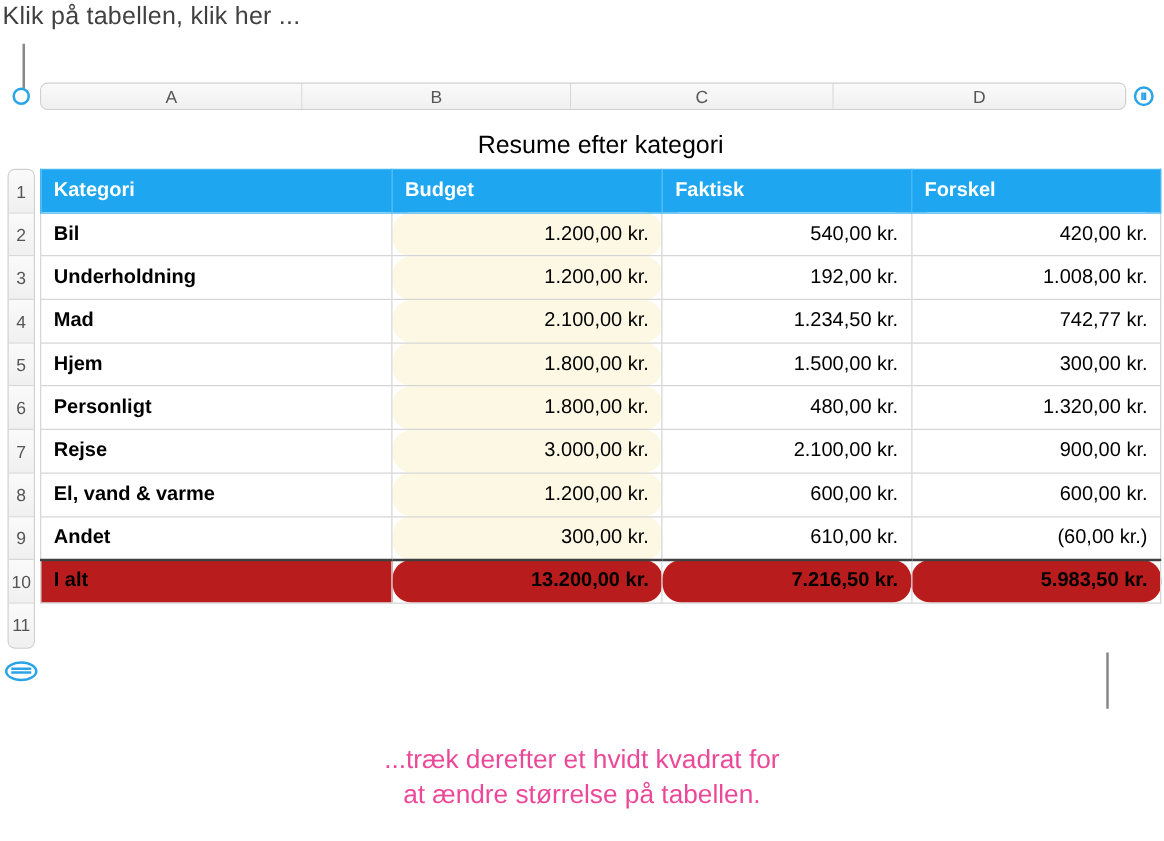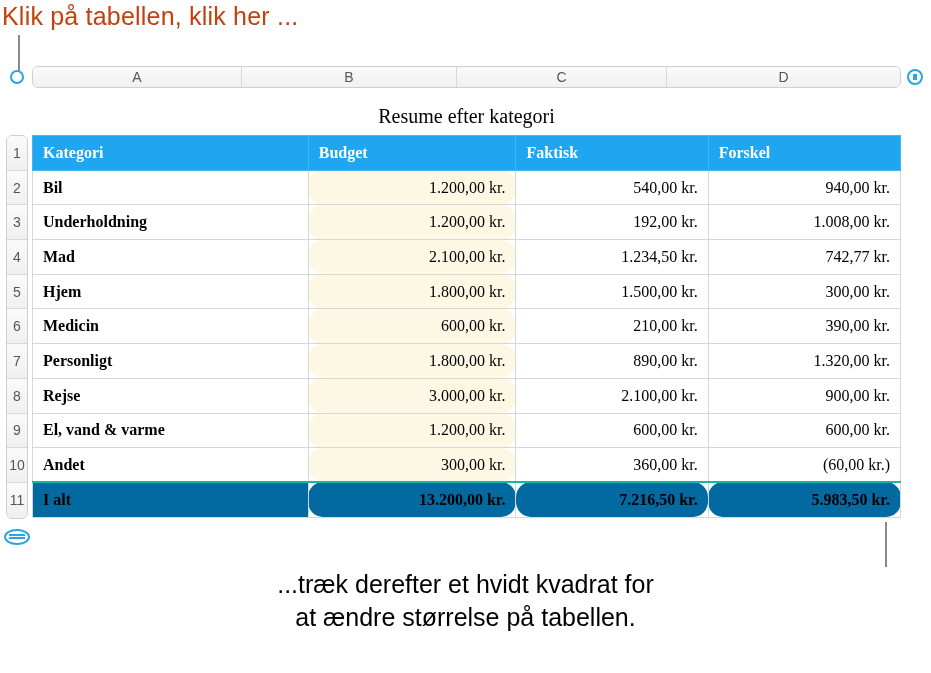--- a/index.html
+++ b/index.html
@@ -9,41 +9,41 @@
   font-family: -apple-system, "Helvetica Neue", Helvetica, Arial, sans-serif;
   background: #fff;
   position: relative;
   overflow: hidden;
 }
 
 .callout-top {
   position: absolute;
   top: 2px;
   left: 2px;
-  font-size: 25px;
-  color: #c2410c;
+  font-size: 20px;
+  color: #404040;
   letter-spacing: .2px;
 }
 .callout-top-line {
   position: absolute;
   top: 35px;
   left: 18px;
   width: 2px;
   height: 40px;
   background: #888;
 }
 
 .callout-bottom {
   position: absolute;
   left: 0;
   right: 0;
-  bottom: 40px;
+  bottom: 24px;
   text-align: center;
-  font-size: 25px;
-  color: #000000;
+  font-size: 21px;
+  color: #ec4899;
   line-height: 1.3;
 }
 .callout-bottom-line {
   position: absolute;
   right: 44px;
   bottom: 106px;
   width: 2px;
   height: 45px;
   background: #888;
 }
@@ -169,22 +169,20 @@
   position: absolute;
   left: 3px; right: 3px;
   height: 2px;
   background: #2aa4e6;
 }
 .rowbar-foot::before { top: 3.5px; }
 .rowbar-foot::after { bottom: 3.5px; }
 
 .tablewrap {
   flex: 1;
-  margin-right: 28px;
-  font-family: Liberation Serif, serif;
 }
 .table-title {
   text-align: center;
   font-size: 20px;
   height: 37px;
   line-height: 37px;
   color: #000;
 }
 
 table.data {
@@ -212,23 +210,23 @@
 }
 table.data td.num {
   text-align: right;
   background: #fff;
   border-radius: 15px;
 }
 table.data td.budget {
   background: #fdf8e4;
 }
 table.data tr.ialt td {
-  background: #0369a1;
+  background: #b91c1c;
   font-weight: 700;
-  border-top: 2px solid #14b8a6;
+  border-top: 2px solid #404040;
 }
 .neg { color: #000000; }
 </style>
 </head>
 <body>
 
 <div class="callout-top">Klik på tabellen, klik her ...</div>
 <div class="callout-top-line"></div>
 
 <div class="sheet-frame">
@@ -276,68 +274,62 @@
             <th>Budget</th>
             <th>Faktisk</th>
             <th>Forskel</th>
           </tr>
         </thead>
         <tbody>
           <tr>
             <td class="cat">Bil</td>
             <td class="num budget">1.200,00 kr.</td>
             <td class="num">540,00 kr.</td>
-            <td class="num">940,00 kr.</td>
+            <td class="num">420,00 kr.</td>
           </tr>
           <tr>
             <td class="cat">Underholdning</td>
             <td class="num budget">1.200,00 kr.</td>
             <td class="num">192,00 kr.</td>
             <td class="num">1.008,00 kr.</td>
           </tr>
           <tr>
             <td class="cat">Mad</td>
             <td class="num budget">2.100,00 kr.</td>
             <td class="num">1.234,50 kr.</td>
             <td class="num">742,77 kr.</td>
           </tr>
           <tr>
             <td class="cat">Hjem</td>
             <td class="num budget">1.800,00 kr.</td>
             <td class="num">1.500,00 kr.</td>
             <td class="num">300,00 kr.</td>
           </tr>
           <tr>
-            <td class="cat">Medicin</td>
-            <td class="num budget">600,00 kr.</td>
-            <td class="num">210,00 kr.</td>
-            <td class="num">390,00 kr.</td>
-          </tr>
-          <tr>
             <td class="cat">Personligt</td>
             <td class="num budget">1.800,00 kr.</td>
-            <td class="num">890,00 kr.</td>
+            <td class="num">480,00 kr.</td>
             <td class="num">1.320,00 kr.</td>
           </tr>
           <tr>
             <td class="cat">Rejse</td>
             <td class="num budget">3.000,00 kr.</td>
             <td class="num">2.100,00 kr.</td>
             <td class="num">900,00 kr.</td>
           </tr>
           <tr>
             <td class="cat">El, vand &amp; varme</td>
             <td class="num budget">1.200,00 kr.</td>
             <td class="num">600,00 kr.</td>
             <td class="num">600,00 kr.</td>
           </tr>
           <tr>
             <td class="cat">Andet</td>
             <td class="num budget">300,00 kr.</td>
-            <td class="num">360,00 kr.</td>
+            <td class="num">610,00 kr.</td>
             <td class="num neg">(60,00 kr.)</td>
           </tr>
           <tr class="ialt">
             <td class="cat">I alt</td>
             <td class="num">13.200,00 kr.</td>
             <td class="num">7.216,50 kr.</td>
             <td class="num">5.983,50 kr.</td>
           </tr>
         </tbody>
       </table>

